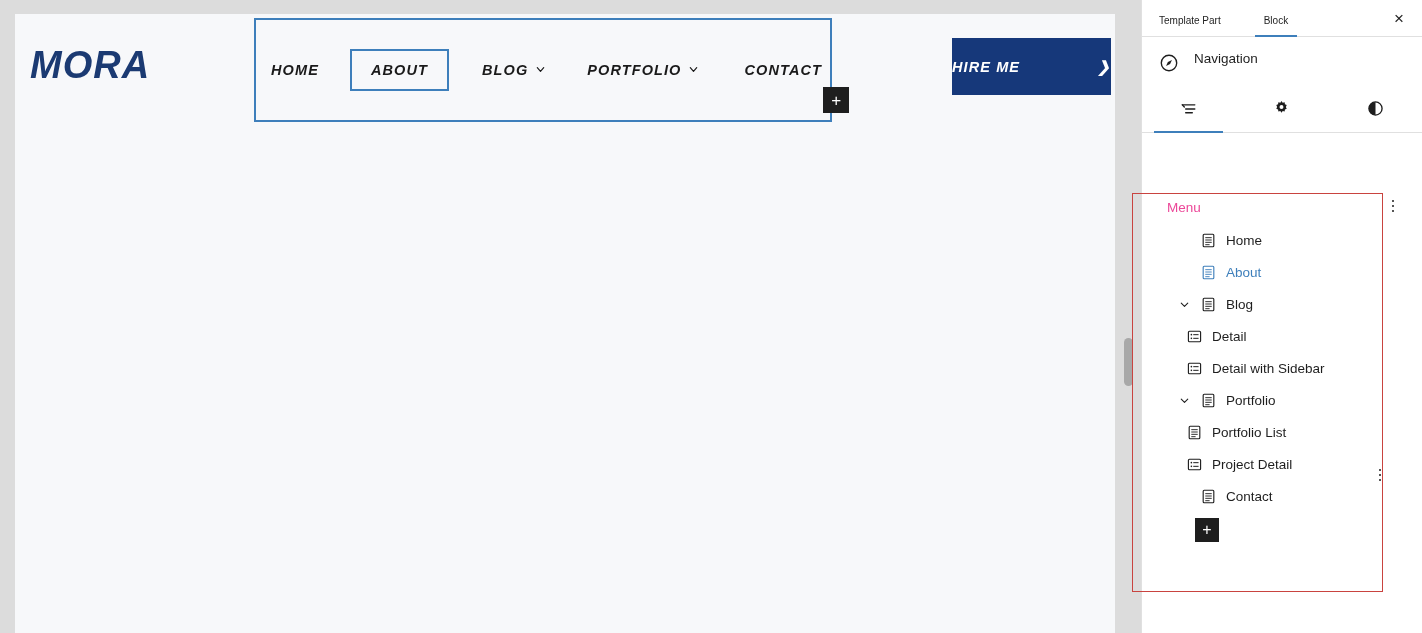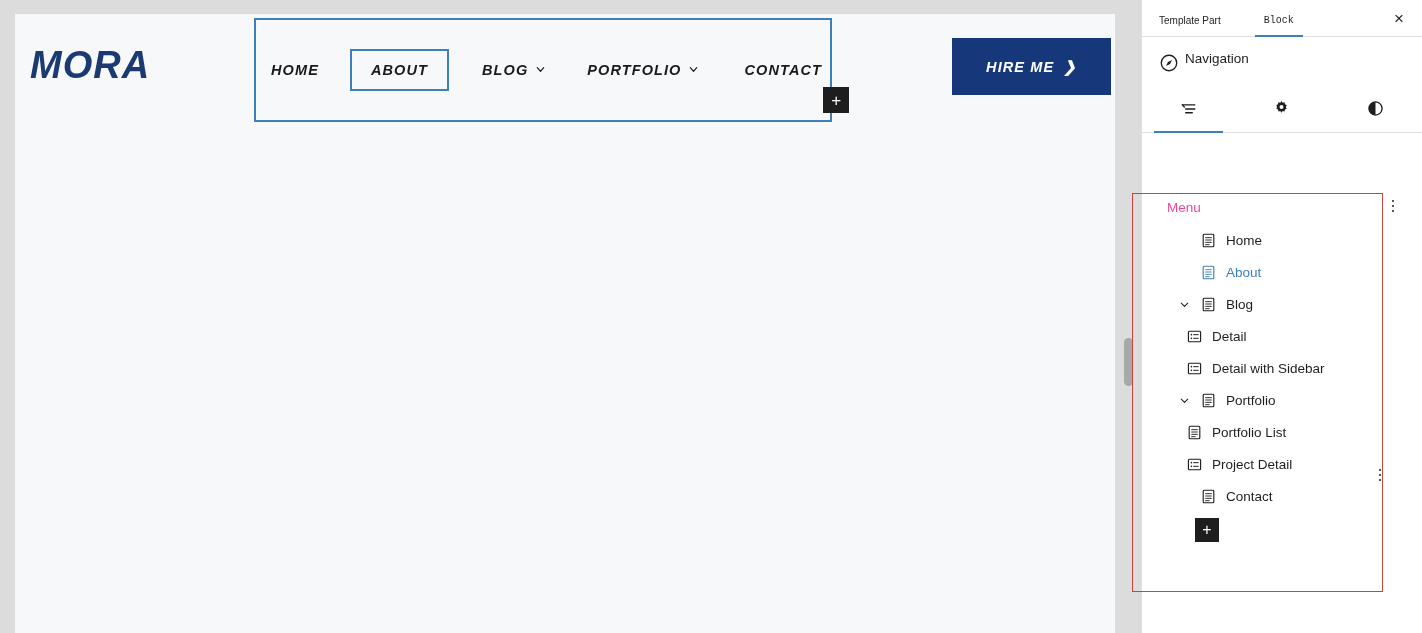--- a/index.html
+++ b/index.html
@@ -88,21 +88,21 @@
     font-size: 17px; line-height: 1;
     cursor: pointer;
   }
 
   .hire-btn {
     position: absolute;
     right: 4px; top: 24px;
     width: 159px; height: 57px;
     background: #16387a;
     color: #fff;
-    display: flex; align-items: center; justify-content: center; gap: 9px;
+    display: flex; align-items: center; justify-content: space-between; gap: 9px;
     font-size: 14.5px; font-weight: bold; letter-spacing: 1.1px;
     cursor: pointer;
   }
   .hire-btn .arrow { font-size: 15px; font-weight: bold; }
 
   
   .scroll-col {
     position: relative;
     width: 26px; height: 633px;
     background: #dcdcdc;
@@ -135,36 +135,36 @@
   .sb-tab {
     position: relative;
     font-size: 10px;
     color: #1e1e1e;
     padding: 0 0 10px 0;
     cursor: pointer;
     white-space: nowrap;
   }
   .sb-tab.t1 { margin-left: 17px; }
   .sb-tab.t2 { margin-left: 43px; }
-  .sb-tab.active { font-weight: normal; font-family: Liberation Mono, monospace; }
+  .sb-tab.active { font-weight: normal; }
   .sb-tab.active::after {
     content: ""; position: absolute; left: -9px; right: -9px; bottom: -1px;
     height: 2px; background: #3e7fbb;
   }
   .sb-close {
     position: absolute; right: 12px; bottom: 7px;
     width: 22px; height: 22px;
     display: flex; align-items: center; justify-content: center;
     font-size: 17px; color: #1e1e1e; cursor: pointer;
     line-height: 1;
   }
 
   .sb-blockinfo {
     padding: 14px 16px 0 16px;
-    display: flex; gap: 3px;
+    display: flex; gap: 12px;
   }
   .sb-blockicon { flex: none; width: 24px; padding-top: 1px; }
   .sb-blockname { font-size: 13.5px; color: #1e1e1e; margin-bottom: 5px; }
   .sb-blockdesc { font-size: 13px; color: #1e1e1e; line-height: 1.45; }
 
   .sb-icontabs {
     position: relative;
     margin-top: 17px;
     height: 38px;
     display: flex;

